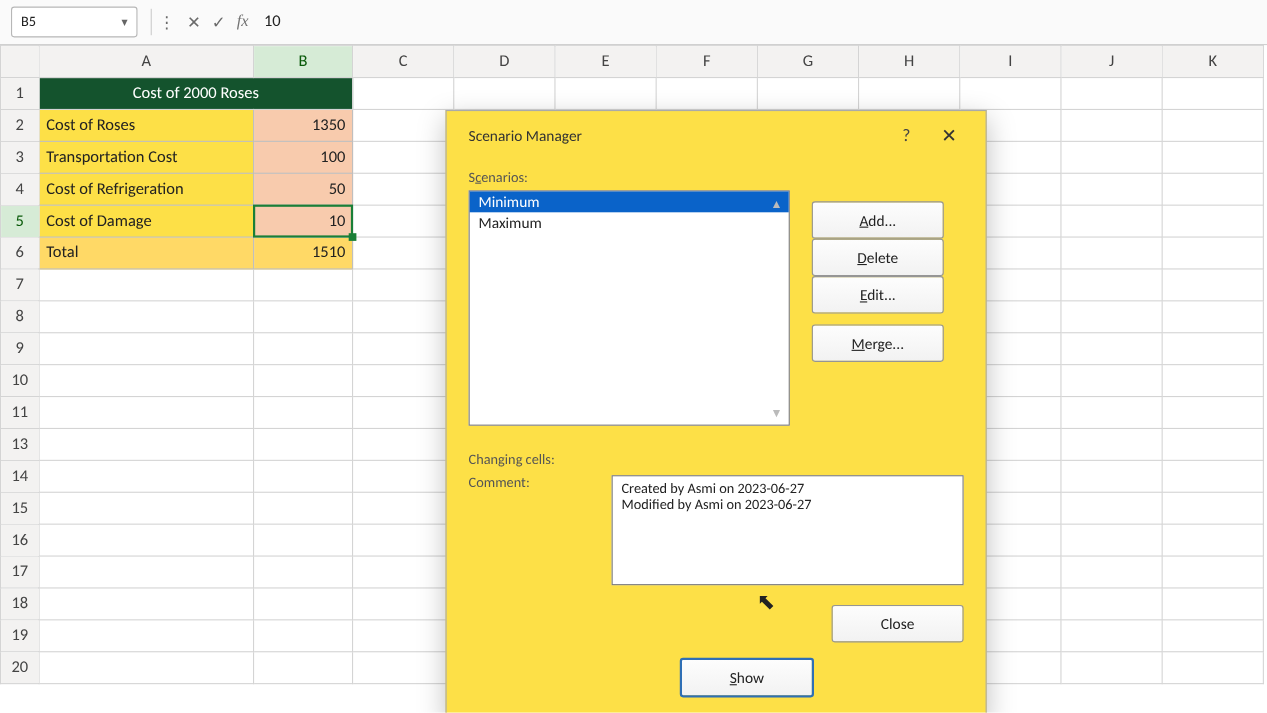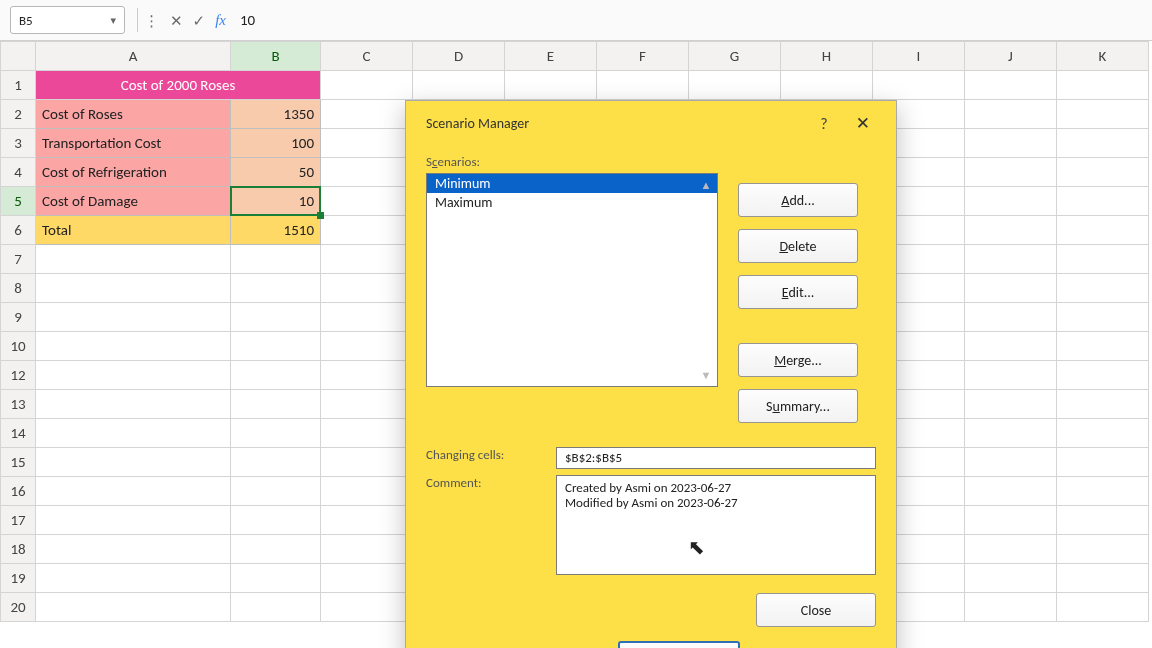--- a/index.html
+++ b/index.html
@@ -7,37 +7,37 @@
 
   
   .formula-bar { height:40px; display:flex; align-items:center; border-bottom:1px solid #d0d0d0; background:#fafafa; }
   .name-box { width:115px; margin:0 6px 0 10px; }
   .name-box-inner { height:26px; border:1px solid #b7b7b7; background:#fff; border-radius:3px; display:flex; align-items:center; padding:0 8px; justify-content:space-between; }
   .nb-chevron { font-size:11px; color:#666; }
   .fb-sep { width:1px; height:24px; background:#ccc; margin:0 6px; }
   .fb-icons { display:flex; align-items:center; gap:10px; color:#6a6a6a; font-family:"Segoe UI Symbol",Arial; }
   .fb-icons span { font-size:15px; line-height:1; }
   .fb-icons .ellipsis { letter-spacing:1px; }
-  .fb-fx { font-style:italic; font-family:"Times New Roman",serif; font-size:15px; color:#3b82f6; }
+  .fb-fx { font-style:italic; font-family:"Times New Roman",serif; font-size:15px; color:#737373; }
   .fb-input { flex:1; padding:0 14px; font-family:Calibri,Arial; font-size:15px; }
 
   
   .sheet { position:relative; }
   table.grid { border-collapse:collapse; table-layout:fixed; }
   table.grid th, table.grid td { border:1px solid #d4d4d4; height:29px; box-sizing:border-box; font-family:Calibri,Arial; font-size:15px; }
   table.grid th { background:#f3f2f1; font-weight:normal; color:#444; position:sticky; }
   th.corner { width:35px; background:#f3f2f1; border-right:1px solid #bdbdbd; border-bottom:1px solid #bdbdbd; }
   th.colh { border-bottom:1px solid #bdbdbd; }
   th.rowh { width:35px; text-align:center; border-right:1px solid #bdbdbd; }
   th.colh.active, th.rowh.active { background:#d6ebd6; color:#0a5a0a; }
   td { padding:0 6px; }
 
   
-  .title-cell { background:#ec4899; color:#fff; text-align:center; }
-  .label-cell { background:#fca5a5; border:1px solid #bfbfbf !important; }
+  .title-cell { background:#14532d; color:#fff; text-align:center; }
+  .label-cell { background:#fde047; border:1px solid #bfbfbf !important; }
   .val-cell   { background:#f8cbad; border:1px solid #bfbfbf !important; text-align:right; }
   .total-label { background:#ffd966; border:1px solid #bfbfbf !important; }
   .total-val   { background:#ffd966; border:1px solid #bfbfbf !important; text-align:right; }
 
   .active-cell { position:relative; }
   .active-outline { position:absolute; left:-1px; top:-1px; right:-1px; bottom:-1px; border:2px solid #1a7f37; pointer-events:none; }
   .fill-handle { position:absolute; right:-4px; bottom:-4px; width:7px; height:7px; background:#1a7f37; }
 
   
   .dialog { position:absolute; left:405px; top:100px; width:490px; background:#fde047; border:1px solid #aaa; box-shadow:0 8px 24px rgba(0,0,0,0.25); }
@@ -51,21 +51,21 @@
   .d-label u { text-decoration:underline; }
 
   .mid-row { display:flex; gap:20px; }
   .scn-list { width:290px; height:212px; border:1px solid #7a7a7a; background:#fff; position:relative; }
   .scn-item { padding:1px 8px; font-size:14px; }
   .scn-item.selected { background:#0a63c9; color:#fff; }
   .scn-scroll-up, .scn-scroll-dn { position:absolute; right:2px; width:18px; height:18px; display:flex; align-items:center; justify-content:center; color:#bbb; font-size:11px; }
   .scn-scroll-up { top:2px; }
   .scn-scroll-dn { bottom:2px; }
 
-  .btn-col { display:flex; flex-direction:column; gap:12px; padding-top:10px; }
+  .btn-col { display:flex; flex-direction:column; gap:0; padding-top:10px; }
   .btn { width:118px; height:32px; border:1px solid #959595; background:linear-gradient(#fdfdfd,#f2f2f2); border-radius:3px; font-size:14px; color:#222; display:flex; align-items:center; justify-content:center; }
   .btn.primary { border:2px solid #2f6fb5;margin-top:48px; }
   u { text-decoration:underline; }
 
   .form-row { display:flex; margin-top:24px; }
   .form-row .fl { width:130px; color:#555; }
   .inputish { flex:1; border:1px solid #7a7a7a; background:#fff; padding:2px 8px; font-family:Calibri,Arial; height:22px; box-sizing:border-box; }
   .textish { flex:1; border:1px solid #7a7a7a; background:#fff; padding:4px 8px; font-family:Calibri,Arial; height:100px; box-sizing:border-box; white-space:pre-line; }
 
   .dlg-footer { display:flex; justify-content:flex-end; gap:16px; margin-top:18px; }
@@ -244,21 +244,21 @@
             <td class=""></td>
             <td class=""></td>
             <td class=""></td>
             <td class=""></td>
             <td class=""></td>
             <td class=""></td>
             <td class=""></td>
             <td class=""></td>
           </tr>
           <tr>
-            <th class="rowh">12</th>
+            <th class="rowh">11</th>
             <td class=""></td>
             <td class=""></td>
             <td class=""></td>
             <td class=""></td>
             <td class=""></td>
             <td class=""></td>
             <td class=""></td>
             <td class=""></td>
             <td class=""></td>
             <td class=""></td>
@@ -398,32 +398,28 @@
         <div class="btn-col">
           <div class="btn">
               <span><u>A</u>dd...</span>
             </div>
           <div class="btn">
               <span><u>D</u>elete</span>
             </div>
           <div class="btn">
               <span><u>E</u>dit...</span>
             </div>
-          <div class="btn" style="margin-top:22px">
+          <div class="btn" style="margin-top:10px">
               <span><u>M</u>erge...</span>
-            </div>
-          <div class="btn">
-              <span>S<u>u</u>mmary...</span>
             </div>
         </div>
       </div>
 
       <div class="form-row">
         <div class="fl">Changing cells:</div>
-        <div class="inputish">$B$2:$B$5</div>
       </div>
       <div class="form-row" style="margin-top:6px">
         <div class="fl">Comment:</div>
         <div class="textish">Created by Asmi on 2023-06-27
 Modified by Asmi on 2023-06-27</div>
       </div>
 
       <div class="dlg-footer">
         <div class="btn primary">
             <span><u>S</u>how</span>

